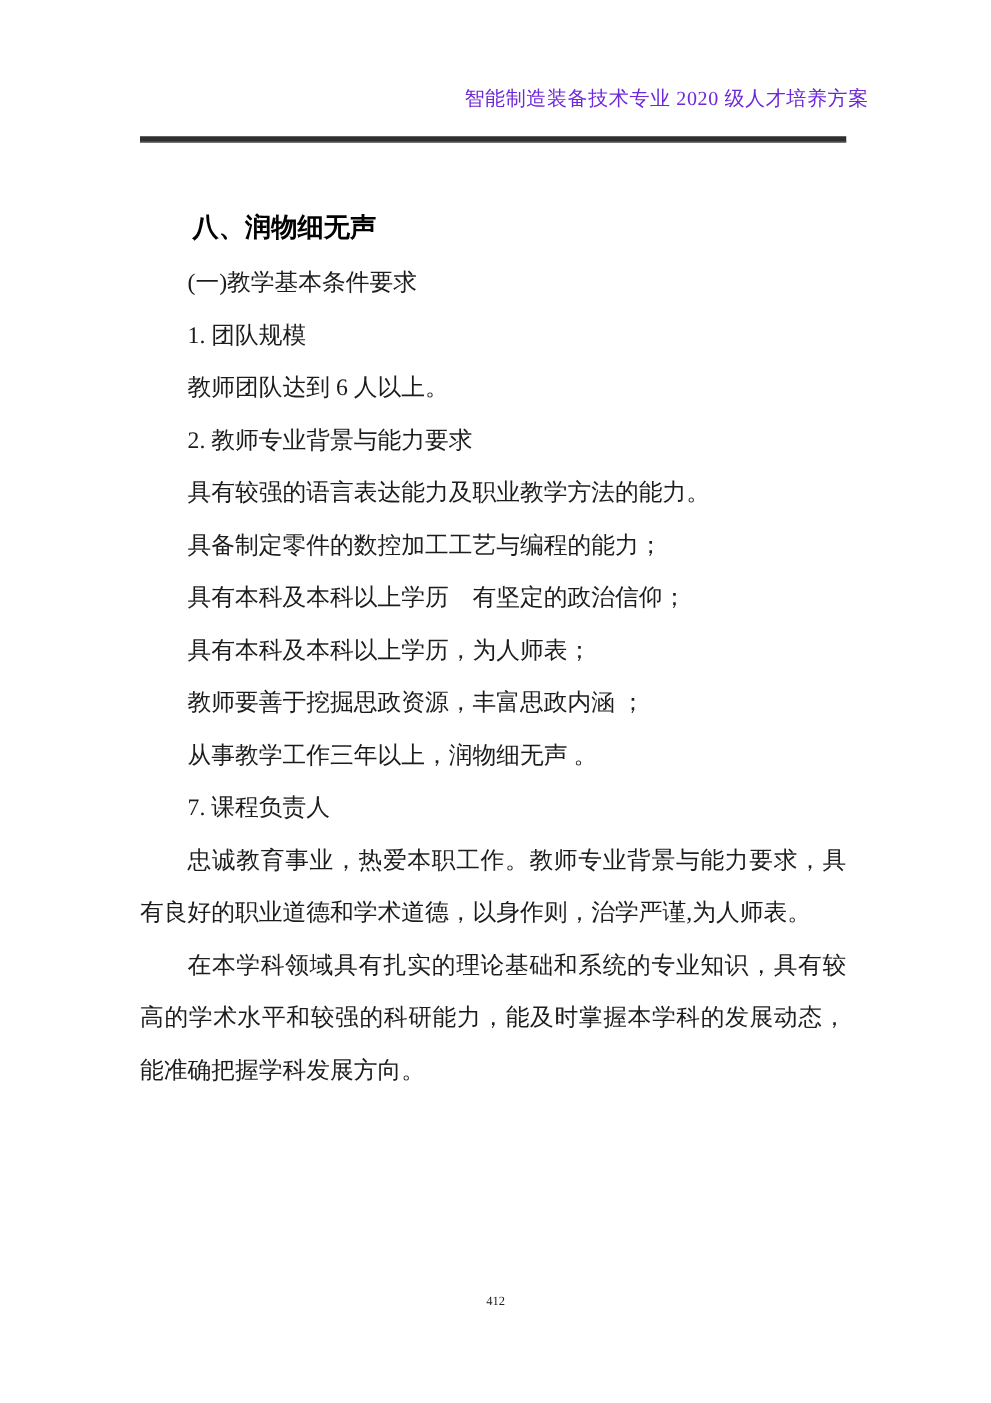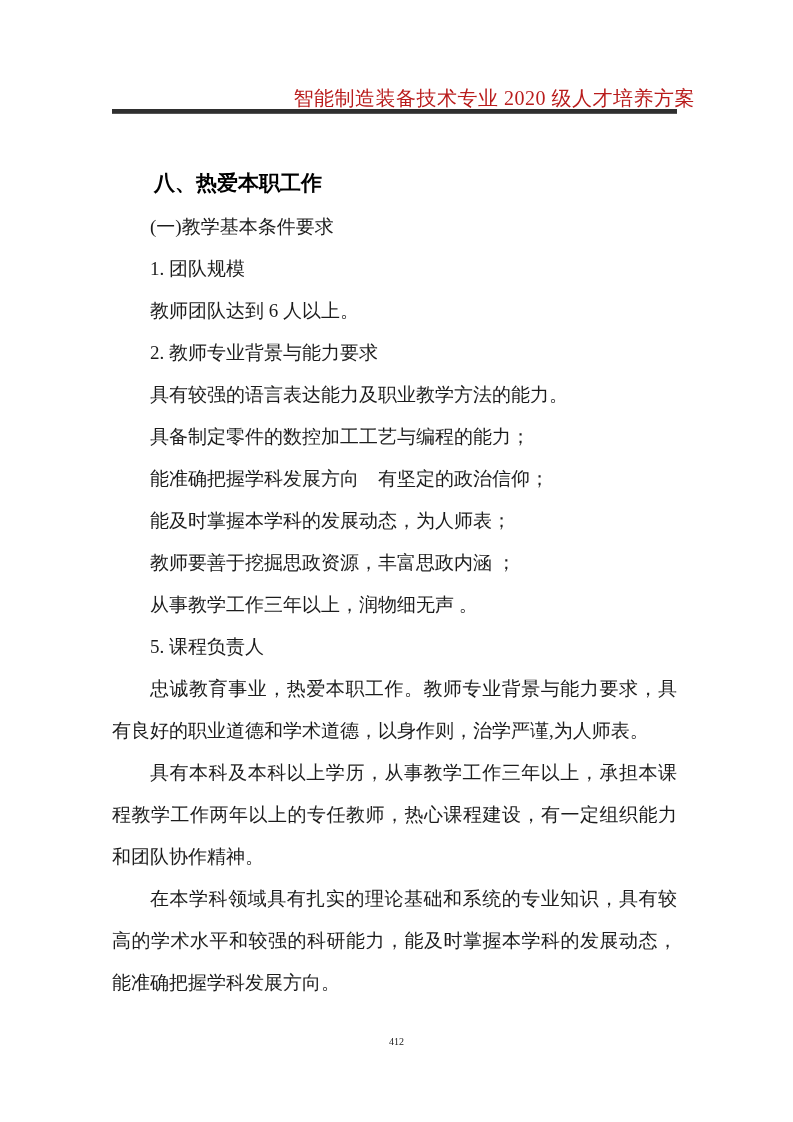--- a/index.html
+++ b/index.html
@@ -15,27 +15,27 @@
   .page-header {
     position: absolute;
     top: 0;
     left: 112px;
     width: 583px;
     height: 120px;
   }
   .header-title {
     display: block;
     position: absolute;
-    top: 88px;
+    top: 70px;
     right: 0;
-    font-size: 20px;
+    font-size: 16px;
     line-height: 20px;
     letter-spacing: 0.5px;
     white-space: nowrap;
-    color: #b91c1c;
+    color: #6d28d9;
   }
   .header-rule {
     position: absolute;
     top: 109px;
     left: 0;
     width: 565px;
     height: 4px;
     background: #2f2f2f;
     border-bottom: 1px solid #555;
   }
@@ -74,32 +74,31 @@
 </style>
 </head>
 <body>
 
 <div class="page-header">
   <span class="header-title">智能制造装备技术专业 2020 级人才培养方案</span>
   <div class="header-rule"></div>
 </div>
 
 <div class="content">
-  <h1 class="heading">八、热爱本职工作</h1>
+  <h1 class="heading">八、润物细无声</h1>
   <p class="para">(一)教学基本条件要求</p>
   <p class="para">1. 团队规模</p>
   <p class="para">教师团队达到 6 人以上。</p>
   <p class="para">2. 教师专业背景与能力要求</p>
   <p class="para">具有较强的语言表达能力及职业教学方法的能力。</p>
   <p class="para">具备制定零件的数控加工工艺与编程的能力；</p>
-  <p class="para">能准确把握学科发展方向　有坚定的政治信仰；</p>
-  <p class="para">能及时掌握本学科的发展动态，为人师表；</p>
+  <p class="para">具有本科及本科以上学历　有坚定的政治信仰；</p>
+  <p class="para">具有本科及本科以上学历，为人师表；</p>
   <p class="para">教师要善于挖掘思政资源，丰富思政内涵 ；</p>
   <p class="para">从事教学工作三年以上，润物细无声 。</p>
-  <p class="para">5. 课程负责人</p>
+  <p class="para">7. 课程负责人</p>
   <p class="para">忠诚教育事业，热爱本职工作。教师专业背景与能力要求，具有良好的职业道德和学术道德，以身作则，治学严谨,为人师表。</p>
-  <p class="para">具有本科及本科以上学历，从事教学工作三年以上，承担本课程教学工作两年以上的专任教师，热心课程建设，有一定组织能力和团队协作精神。</p>
   <p class="para">在本学科领域具有扎实的理论基础和系统的专业知识，具有较高的学术水平和较强的科研能力，能及时掌握本学科的发展动态，能准确把握学科发展方向。</p>
 </div>
 
 <div class="page-footer">
   <span>412</span>
 </div>
 
 </body></html>

